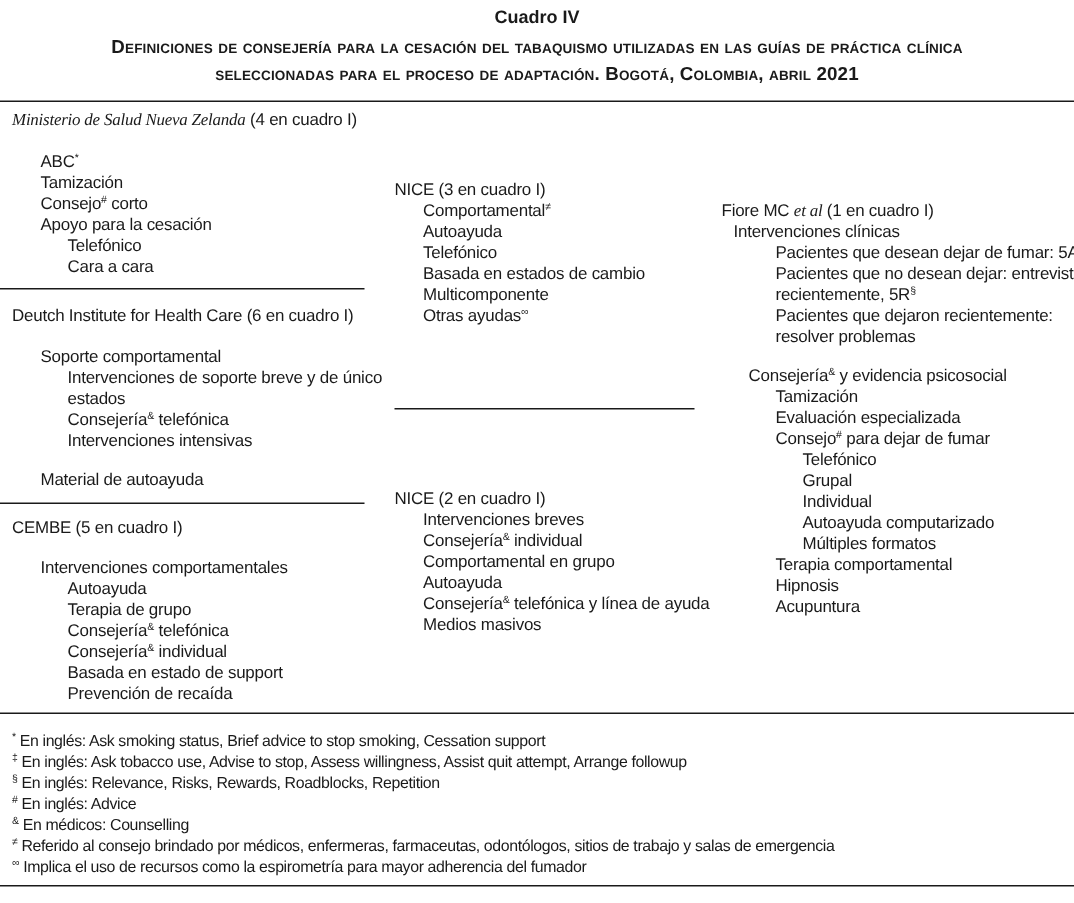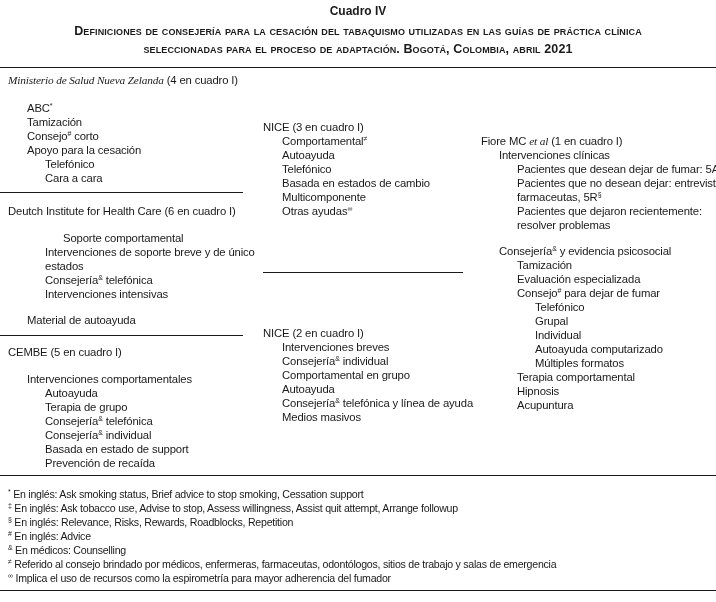--- a/index.html
+++ b/index.html
@@ -29,21 +29,21 @@
 <div class="t" style="top:102px; left:27px;"><span>ABC</span><sup>*</sup></div>
 <div class="t" style="top:116px; left:27px;"><span>Tamización</span></div>
 <div class="t" style="top:130px; left:27px;"><span>Consejo</span><sup>#</sup><span> corto</span></div>
 <div class="t" style="top:144px; left:27px;"><span>Apoyo para la cesación</span></div>
 <div class="t" style="top:158px; left:45px;"><span>Telefónico</span></div>
 <div class="t" style="top:172px; left:45px;"><span>Cara a cara</span></div>
 
 <div class="rule" style="top:192px; left:0; width:243px;"></div>
 
 <div class="t" style="top:205px; left:8px;">Deutch Institute for Health Care (6 en cuadro I)</div>
-<div class="t" style="top:232px; left:27px;margin-left:36px;"><span>Soporte comportamental</span></div>
+<div class="t" style="top:232px; left:27px;"><span>Soporte comportamental</span></div>
 <div class="t" style="top:246px; left:45px;"><span>Intervenciones de soporte breve y de único</span></div>
 <div class="t" style="top:260px; left:45px;"><span>estados</span></div>
 <div class="t" style="top:274px; left:45px;"><span>Consejería</span><sup>&amp;</sup><span> telefónica</span></div>
 <div class="t" style="top:288px; left:45px;"><span>Intervenciones intensivas</span></div>
 <div class="t" style="top:314px; left:27px;"><span>Material de autoayuda</span></div>
 
 <div class="rule" style="top:335px; left:0; width:243px;"></div>
 
 <div class="t" style="top:346px; left:8px;">CEMBE (5 en cuadro I)</div>
 <div class="t" style="top:373px; left:27px;"><span>Intervenciones comportamentales</span></div>
@@ -68,24 +68,24 @@
 <div class="t" style="top:341px; left:282px;"><span>Intervenciones breves</span></div>
 <div class="t" style="top:355px; left:282px;"><span>Consejería</span><sup>&amp;</sup><span> individual</span></div>
 <div class="t" style="top:369px; left:282px;"><span>Comportamental en grupo</span></div>
 <div class="t" style="top:383px; left:282px;"><span>Autoayuda</span></div>
 <div class="t" style="top:397px; left:282px;"><span>Consejería</span><sup>&amp;</sup><span> telefónica y línea de ayuda</span></div>
 <div class="t" style="top:411px; left:282px;"><span>Medios masivos</span></div>
 
 <div class="t" style="top:135px; left:481px;">
   <span>Fiore MC </span><span class="it">et al</span><span> (1 en cuadro I)</span>
 </div>
-<div class="t" style="top:149px; left:499px;">Intervenciones clínicas</div>
+<div class="t" style="top:149px; left:489px;">Intervenciones clínicas</div>
 <div class="t" style="top:163px; left:517px;"><span>Pacientes que desean dejar de fumar: 5A</span></div>
 <div class="t" style="top:177px; left:517px;"><span>Pacientes que no desean dejar: entrevista</span></div>
-<div class="t" style="top:191px; left:517px;"><span>farmaceutas, 5R</span><sup>§</sup></div>
+<div class="t" style="top:191px; left:517px;"><span>recientemente, 5R</span><sup>§</sup></div>
 <div class="t" style="top:205px; left:517px;"><span>Pacientes que dejaron recientemente:</span></div>
 <div class="t" style="top:219px; left:517px;"><span>resolver problemas</span></div>
 
 <div class="t" style="top:245px; left:499px;"><span>Consejería</span><sup>&amp;</sup><span> y evidencia psicosocial</span></div>
 <div class="t" style="top:259px; left:517px;"><span>Tamización</span></div>
 <div class="t" style="top:273px; left:517px;"><span>Evaluación especializada</span></div>
 <div class="t" style="top:287px; left:517px;"><span>Consejo</span><sup>#</sup><span> para dejar de fumar</span></div>
 <div class="t" style="top:301px; left:535px;"><span>Telefónico</span></div>
 <div class="t" style="top:315px; left:535px;"><span>Grupal</span></div>
 <div class="t" style="top:329px; left:535px;"><span>Individual</span></div>

